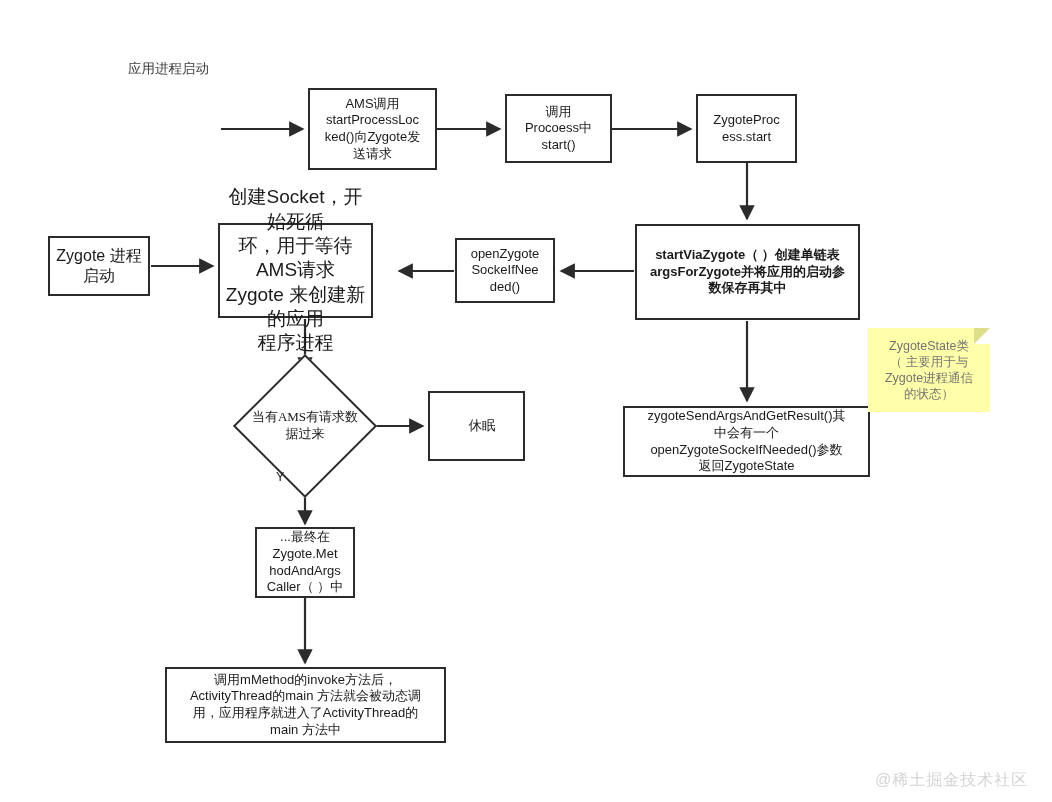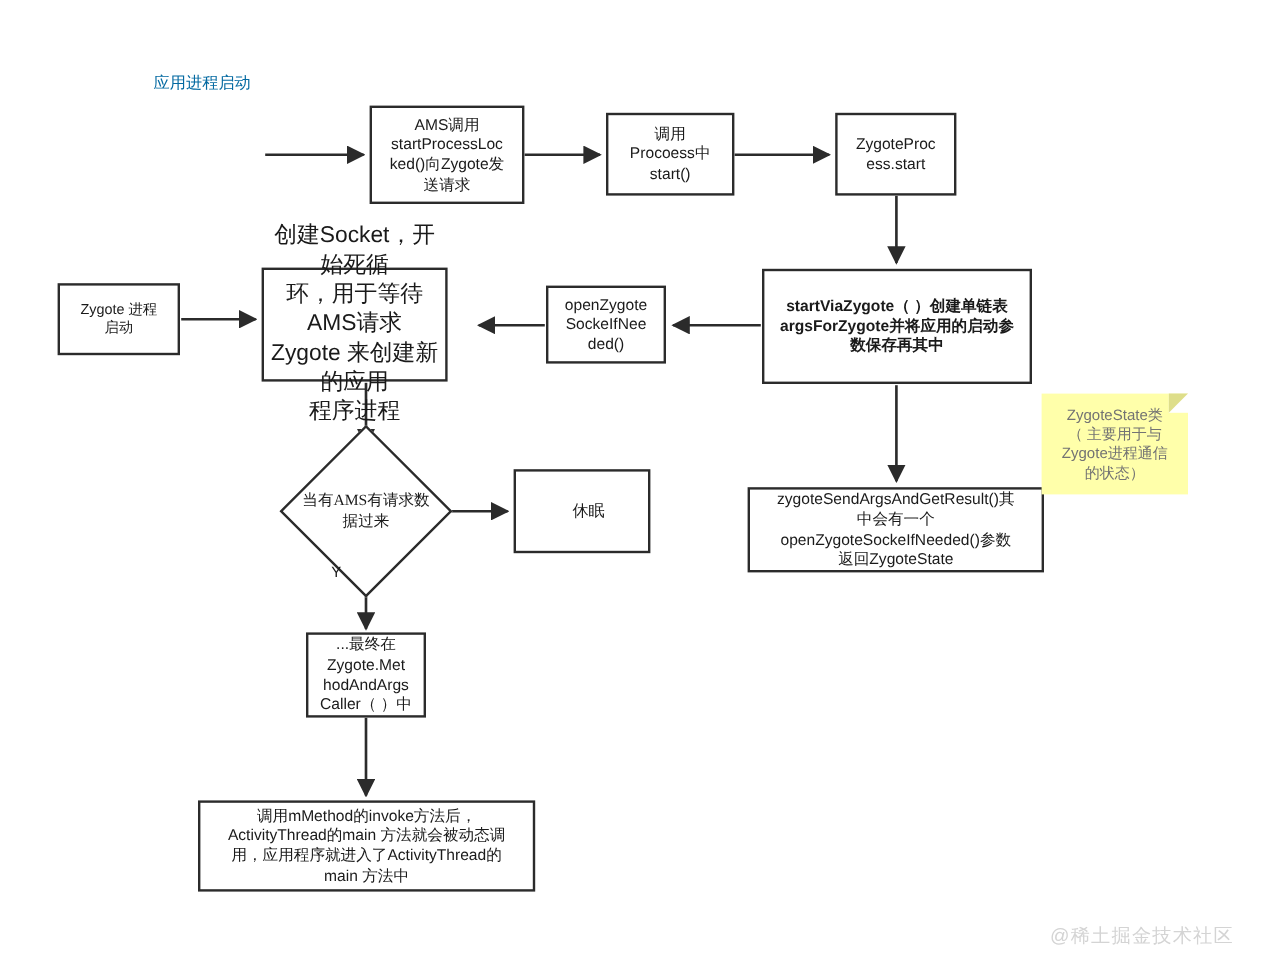--- a/index.html
+++ b/index.html
@@ -62,21 +62,21 @@
   .note-fold {
     position: absolute;
     width: 0;
     height: 0;
     border-style: solid;
     border-width: 0 0 16px 16px;
     border-color: transparent transparent #ffffff #dede8a;
   }
   .caption {
     position: absolute;
-    color: #0369a1;
+    color: #404040;
     white-space: nowrap;
   }
   .edge-label {
     position: absolute;
     color: #1a1a1a;
     white-space: nowrap;
   }
   .watermark {
     position: absolute;
     color: #d4d4d4;
@@ -152,35 +152,35 @@
 
   <div class="node" style="left:455px; top:238px; width:100px; height:65px; font-size:13px;">openZygote
 SockeIfNee
 ded()</div>
 
   <div class="node" style="left:218px; top:223px; width:155px; height:95px; font-size:19px;">创建Socket，开始死循
 环，用于等待AMS请求
 Zygote 来创建新的应用
 程序进程</div>
 
-  <div class="node" style="left:48px; top:236px; width:102px; height:60px; font-size:12px;">Zygote 进程
+  <div class="node" style="left:48px; top:236px; width:102px; height:60px; font-size:16px;">Zygote 进程
 启动</div>
 
   <div class="node" style="left:623px; top:406px; width:247px; height:71px; font-size:13px;">zygoteSendArgsAndGetResult()其
 中会有一个
 openZygoteSockeIfNeeded()参数
 返回ZygoteState</div>
 
   <div class="diamond-shape" style="left:254px; top:375px; width:102px; height:102px;"></div>
   <div class="node diamond-label" style="left:232px; top:400px; width:146px; height:52px; font-size:13px;">当有AMS有请求数
 据过来</div>
 
   <div class="edge-label" style="left:276px; top:470px; font-size:12.5px;">Y</div>
 
-  <div class="node" style="left:428px; top:391px; width:114px; height:70px; font-size:13.5px;padding-left:15px;">休眠</div>
+  <div class="node" style="left:428px; top:391px; width:97px; height:70px; font-size:13.5px;padding-left:15px;">休眠</div>
 
   <div class="node" style="left:255px; top:527px; width:100px; height:71px; font-size:13px;">...最终在
 Zygote.Met
 hodAndArgs
 Caller（ ）中</div>
 
   <div class="node" style="left:165px; top:667px; width:281px; height:76px; font-size:13px;">调用mMethod的invoke方法后，
 ActivityThread的main 方法就会被动态调
 用，应用程序就进入了ActivityThread的
 main 方法中</div>

